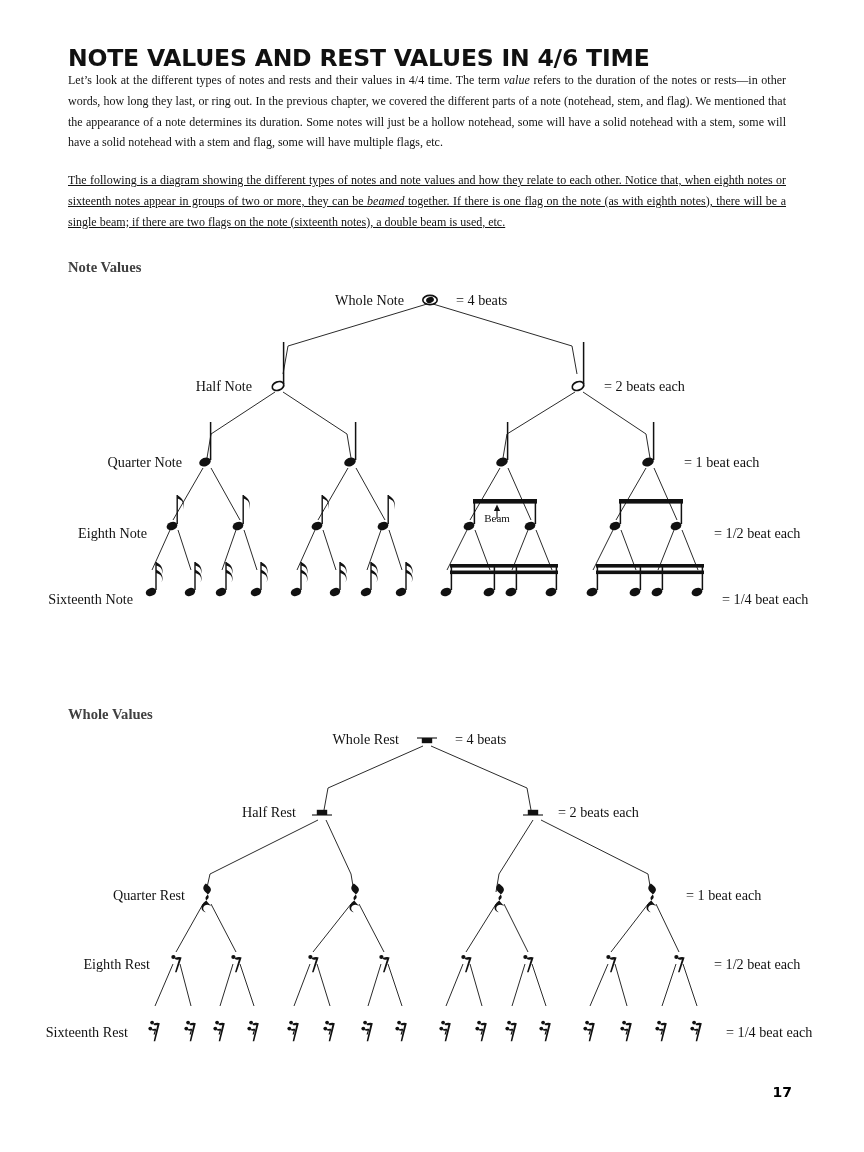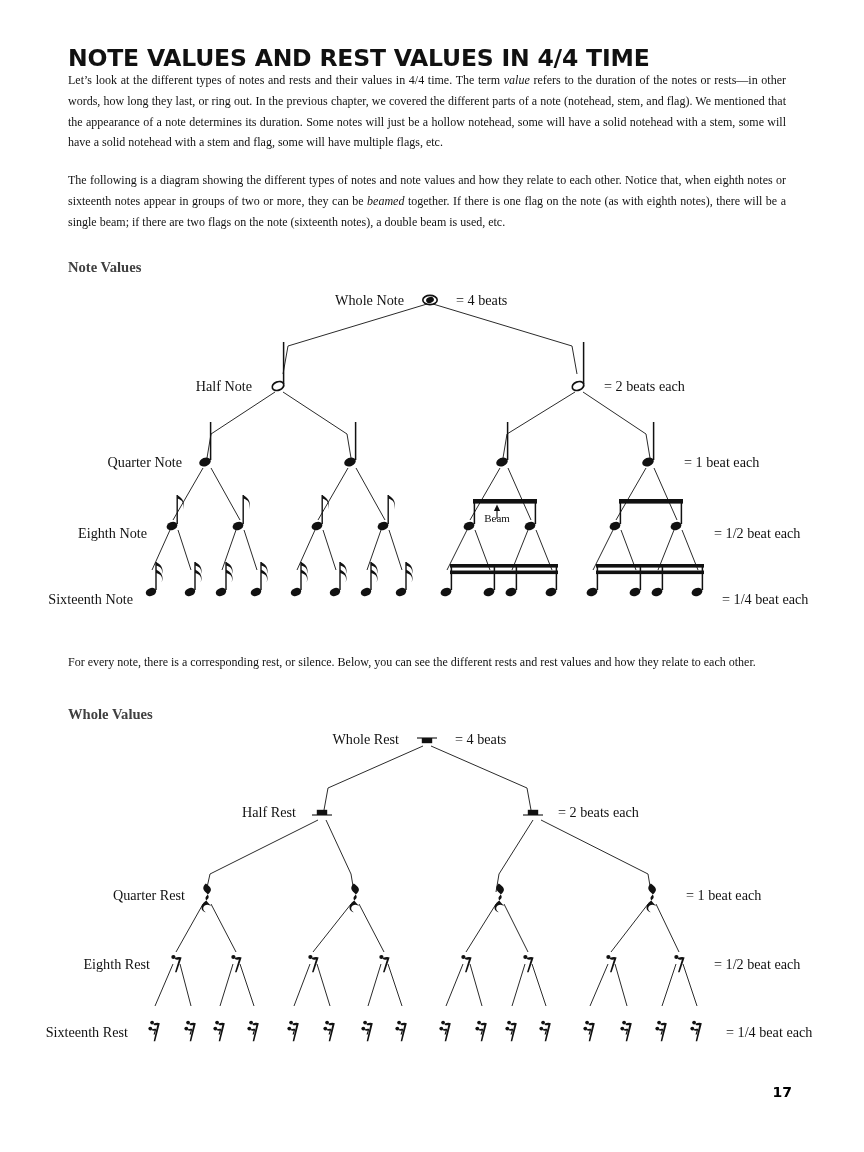--- a/index.html
+++ b/index.html
@@ -28,21 +28,21 @@
   p.body-para {
     position:absolute;
     left:68px; width:718px;
     margin:0;
     font-size:12px;
     line-height:20.8px;
     text-align:justify;
     color:#121212;
   }
   p.p1 { top:70px; }
-  p.p2 { top:170px; }
+  p.p2 { top:170px;text-decoration:underline; }
   p.p3 { top:652px; }
 
   .sec-head {
     position:absolute; left:68px;
     font-family:"Liberation Serif", serif;
     font-weight:700;
     font-size:14.6px;
     color:#404040;
   }
   .sec-note-values { top:259px; }
@@ -66,21 +66,21 @@
   .beam { fill:#111111; }
   em.it { font-style:italic; }
 </style>
 </head>
 <body>
 
 <div class="page">
 
   <div class="edge-strip"></div>
 
-  <h1 class="page-title">NOTE VALUES AND REST VALUES IN 4/4 TIME</h1>
+  <h1 class="page-title">NOTE VALUES AND REST VALUES IN 4/6 TIME</h1>
 
   <p class="body-para p1"><span>Let’s look at the different types of notes and rests and their values in 4/4 time. The term </span><em class="it">value</em><span> refers to the duration of the notes or rests—in other words, how long they last, or ring out. In the previous chapter, we covered the different parts of a note (notehead, stem, and flag). We mentioned that the appearance of a note determines its duration. Some notes will just be a hollow notehead, some will have a solid notehead with a stem, some will have a solid notehead with a stem and flag, some will have multiple flags, etc.</span></p>
 
   <p class="body-para p2"><span>The following is a diagram showing the different types of notes and note values and how they relate to each other. Notice that, when eighth notes or sixteenth notes appear in groups of two or more, they can be </span><em class="it">beamed</em><span> together. If there is one flag on the note (as with eighth notes), there will be a single beam; if there are two flags on the note (sixteenth notes), a double beam is used, etc.</span></p>
 
   <div class="sec-head sec-note-values">Note Values</div>
 
   <div class="diagram diagram-notes">
     <svg width="864" height="340" viewBox="0 0 864 340" xmlns="http://www.w3.org/2000/svg">
       <defs>
@@ -279,21 +279,20 @@
         <line class="stem" x1="597.4" y1="308" x2="597.4" y2="284"></line>
         <line class="stem" x1="640.4" y1="308" x2="640.4" y2="284"></line>
         <line class="stem" x1="662.4" y1="308" x2="662.4" y2="284"></line>
         <line class="stem" x1="702.4" y1="308" x2="702.4" y2="284"></line>
         <rect class="beam" x="596" y="282" width="108" height="3.6"></rect>
         <rect class="beam" x="596" y="288.5" width="108" height="3.6"></rect>
       </g>
     </svg>
   </div>
 
-  <p class="body-para p3">For every note, there is a corresponding rest, or silence. Below, you can see the different rests and rest values and how they relate to each other.</p>
 
   <div class="sec-head sec-rest-values">Whole Values</div>
 
   <div class="diagram diagram-rests">
     <svg width="864" height="330" viewBox="0 0 864 330" xmlns="http://www.w3.org/2000/svg">
       <defs>
 
         <g id="g-wrest">
           <line x1="-10" y1="0" x2="10" y2="0" stroke="#111" stroke-width="1.1"></line>
           <rect x="-5.2" y="0" width="10.4" height="5.2" fill="#111"></rect>

